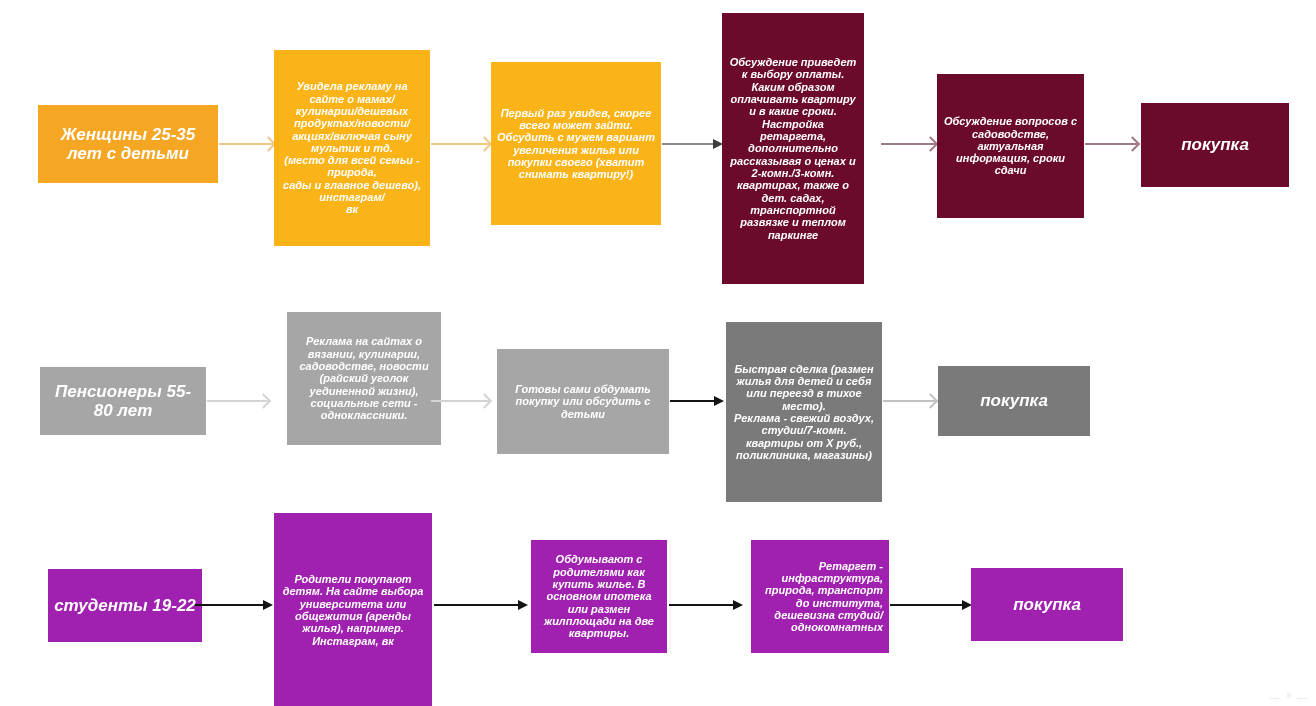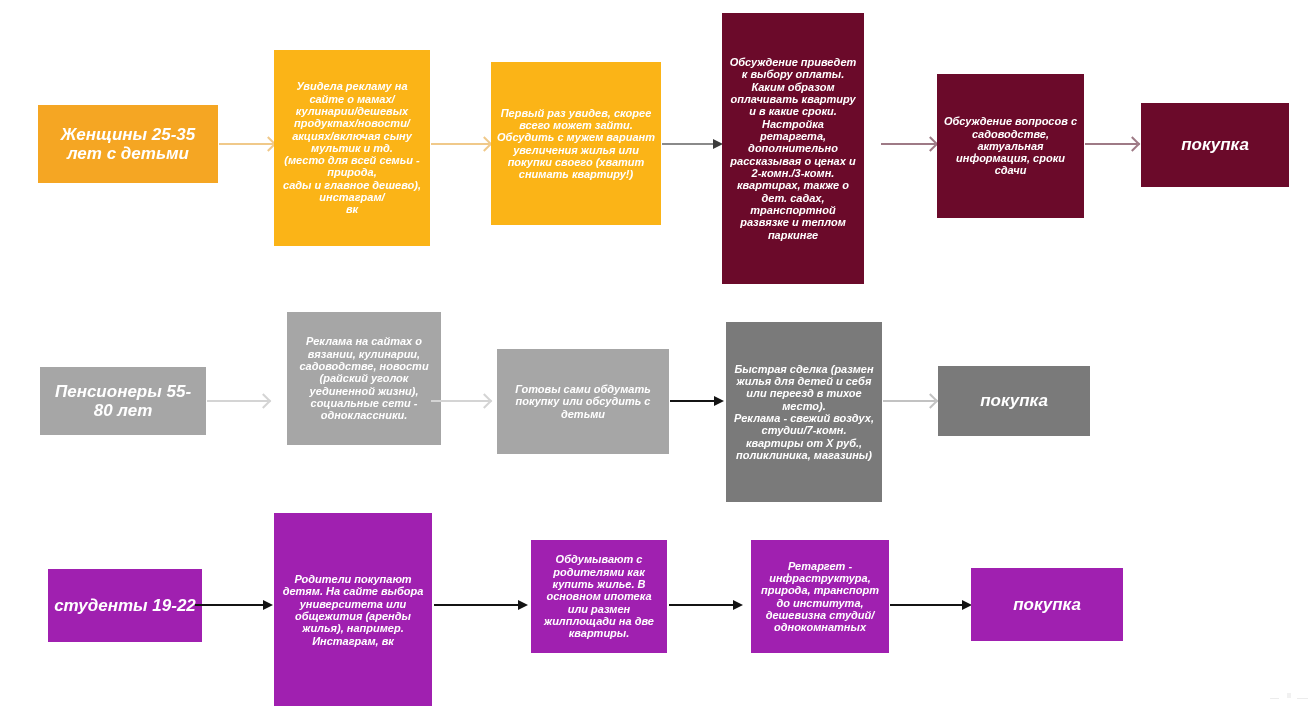--- a/index.html
+++ b/index.html
@@ -177,21 +177,21 @@
     <div class="arrowhead-solid"></div>
   </div>
 
   <div class="node tiny" style="left:531px; top:540px; width:136px; height:113px; background:#A020B0;text-align:center;">Обдумывают с родителями как купить жилье. В основном ипотека или размен жилплощади на две квартиры.</div>
 
   <div class="edge" style="left:669px; top:604px; width:65px; color:#141414;">
     <div class="shaft" style="background:#141414;"></div>
     <div class="arrowhead-solid"></div>
   </div>
 
-  <div class="node tiny" style="left:751px; top:540px; width:138px; height:113px; background:#A020B0;">Ретаргет - инфраструктура, природа, транспорт до института, дешевизна студий/ однокомнатных</div>
+  <div class="node tiny" style="left:751px; top:540px; width:138px; height:113px; background:#A020B0;text-align:right;">Ретаргет - инфраструктура, природа, транспорт до института, дешевизна студий/ однокомнатных</div>
 
   <div class="edge" style="left:890px; top:604px; width:73px; color:#141414;">
     <div class="shaft" style="background:#141414;"></div>
     <div class="arrowhead-solid"></div>
   </div>
 
   <div class="node small" style="left:971px; top:568px; width:152px; height:73px; background:#A020B0;">покупка</div>
 
   <div class="artifact" style="left:1270px; top:692px; width:42px; height:10px;">
     <div class="dash" style="left:0px; top:6px; width:9px;"></div>

